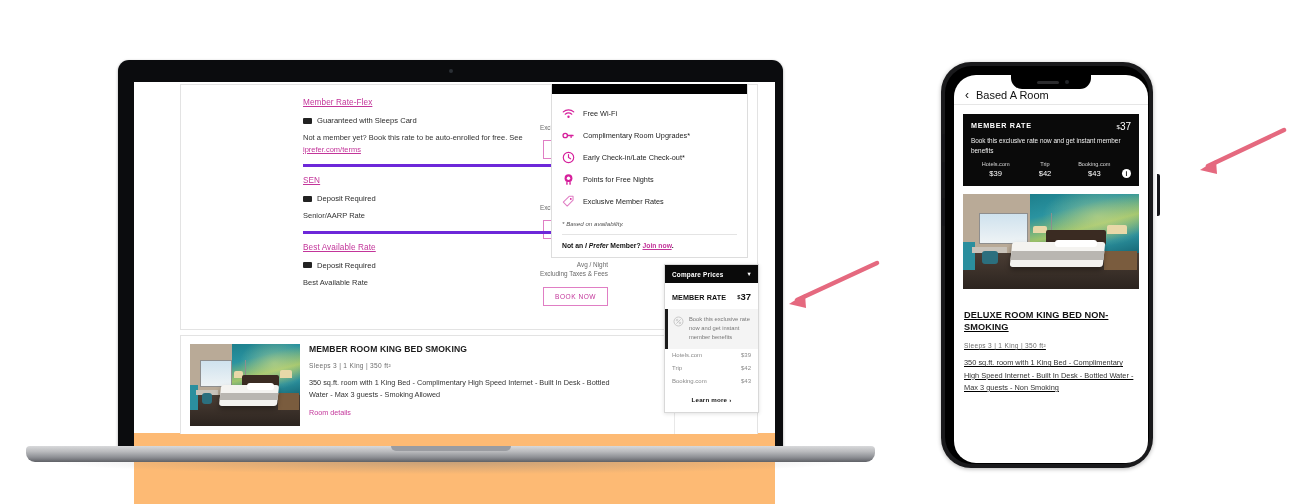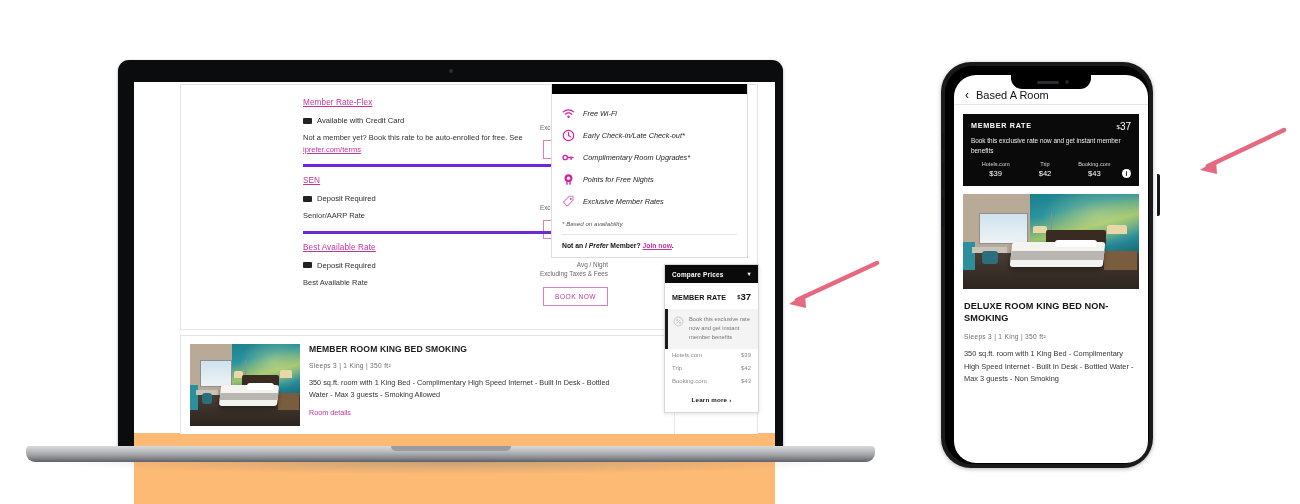--- a/index.html
+++ b/index.html
@@ -58,21 +58,21 @@
   .rdet{margin-top:8px;font-size:7.2px;color:#c3359a;}
   .roomcard-divider{position:absolute;right:82px;top:0;bottom:0;width:1px;background:#e8e8e8;}
 
   
   #benefits{position:absolute;left:417px;top:2px;width:195px;background:#fff;
             border:1px solid #ddd;border-top:none;}
   .bhead{height:10px;background:#000;}
   .blist{padding:8px 10px 4px 10px;}
   .brow{display:flex;align-items:center;gap:8px;padding:4.5px 0;}
   .bico{width:13px;height:13px;flex:none;display:block;}
-  .btxt{font-size:7.3px;color:#1d1d1d;font-style:italic;}
+  .btxt{font-size:7.3px;color:#1d1d1d;}
   .bnote{padding:4px 10px 7px;font-size:6.2px;color:#555;font-style:italic;}
   .bdiv{height:1px;background:#e4e4e4;margin:0 10px;}
   .bjoin{padding:7px 10px 8px;font-size:6.8px;color:#111;font-weight:bold;}
   .bjoin em{font-style:italic;}
   .bjoin a{color:#c3359a;text-decoration:underline;font-weight:bold;}
 
   
   #compare{position:absolute;left:530px;top:182px;width:93px;background:#fff;
            border:1px solid #d8d8d8;box-shadow:0 1px 4px rgba(0,0,0,.12);}
   .cphead{background:#0a0a0a;color:#fff;font-size:6.4px;font-weight:bold;
@@ -120,21 +120,21 @@
   .mrprice small{font-size:6px;vertical-align:1.5px;}
   .mrsub{font-size:6.4px;line-height:1.5;margin-top:4px;color:#f0f0f0;max-width:150px;}
   .mrota{display:flex;justify-content:space-between;align-items:flex-end;margin-top:6px;}
   .mrcell{text-align:center;flex:1;}
   .mrcell .n{font-size:5.6px;color:#d6d6d6;}
   .mrcell .v{font-size:7.6px;margin-top:2px;}
   .infoico{width:9px;height:9px;border-radius:50%;background:#fff;color:#0a0a0a;
            font-size:6.5px;font-weight:bold;line-height:9px;text-align:center;flex:none;margin-left:3px;}
 
   .pimgwrap{margin:8px 9px 0;height:95px;overflow:hidden;}
-  .ptxt{padding:12px 10px 0;}
+  .ptxt{padding:21px 10px 0;text-decoration:underline;}
   .ptitle{font-size:9.2px;font-weight:bold;color:#141414;line-height:1.3;letter-spacing:.1px;}
   .pmeta{margin-top:8px;font-size:6.6px;color:#6e6e6e;letter-spacing:.3px;}
   .pbodytxt{margin-top:8px;font-size:7.4px;color:#333;line-height:1.68;}
 
   
   .photo{position:relative;width:100%;height:100%;background:#2e2a26;overflow:hidden;}
   .ph-wall{position:absolute;left:38%;top:0;width:62%;height:62%;
       background:linear-gradient(165deg,#1d7f8c 0%,#2a93a0 28%,#9fc46a 55%,#2a8e9b 78%,#176876 100%);}
   .ph-wall2{position:absolute;left:38%;top:0;width:62%;height:62%;
       background:radial-gradient(ellipse at 62% 38%,rgba(205,220,140,.55),rgba(0,0,0,0) 58%);}
@@ -175,21 +175,21 @@
           <span>Air Conditioning</span>
         </div>
 
         <div class="card" id="rateCard">
           <div class="rlist">
 
             <div class="rrow">
               <div class="rname">Member Rate-Flex</div>
               <div class="rfeat">
                 <span class="ccico"></span>
-                <span>Available with Credit Card</span>
+                <span>Guaranteed with Sleeps Card</span>
               </div>
               <div class="rdesc">
                 <span>Not a member yet? Book this rate to be auto-enrolled for free. See </span><a href="#">iprefer.com/terms</a>
               </div>
               <div class="priceCol" style="right:0;top:9px;">
                 <div class="pbig">$37</div>
                 <div class="psub">
                   <div>Avg / Night</div>
                   <div>Excluding Taxes &amp; Fees</div>
                 </div>
@@ -274,32 +274,32 @@
             <div class="brow">
               <svg class="bico" viewBox="0 0 20 20">
                 <path d="M2 7.5a12 12 0 0116 0" stroke="#d6219c" stroke-width="2" fill="none" stroke-linecap="round"></path>
                 <path d="M5 11a8 8 0 0110 0" stroke="#d6219c" stroke-width="2" fill="none" stroke-linecap="round"></path>
                 <circle cx="10" cy="15" r="1.8" fill="#d6219c"></circle>
               </svg>
               <span class="btxt">Free Wi-Fi</span>
             </div>
             <div class="brow">
               <svg class="bico" viewBox="0 0 20 20">
-                <circle cx="10" cy="10" r="8" stroke="#d6219c" stroke-width="1.8" fill="none"></circle>
-                <path d="M10 5.5V10l3.2 2" stroke="#d6219c" stroke-width="1.8" fill="none" stroke-linecap="round"></path>
-              </svg>
-              <span class="btxt">Early Check-in/Late Check-out*</span>
-            </div>
-            <div class="brow">
-              <svg class="bico" viewBox="0 0 20 20">
                 <circle cx="5" cy="10" r="3.4" stroke="#d6219c" stroke-width="2" fill="none"></circle>
                 <path d="M8.4 10H17" stroke="#d6219c" stroke-width="2" stroke-linecap="round"></path>
                 <path d="M14 10v3" stroke="#d6219c" stroke-width="2" stroke-linecap="round"></path>
               </svg>
               <span class="btxt">Complimentary Room Upgrades*</span>
+            </div>
+            <div class="brow">
+              <svg class="bico" viewBox="0 0 20 20">
+                <circle cx="10" cy="10" r="8" stroke="#d6219c" stroke-width="1.8" fill="none"></circle>
+                <path d="M10 5.5V10l3.2 2" stroke="#d6219c" stroke-width="1.8" fill="none" stroke-linecap="round"></path>
+              </svg>
+              <span class="btxt">Early Check-in/Late Check-out*</span>
             </div>
             <div class="brow">
               <svg class="bico" viewBox="0 0 20 20">
                 <circle cx="10" cy="8" r="6" fill="#d6219c"></circle>
                 <circle cx="10" cy="8" r="2.6" fill="#fff"></circle>
                 <rect x="6.5" y="14" width="2.2" height="4" fill="#d6219c"></rect>
                 <rect x="11.3" y="14" width="2.2" height="4" fill="#d6219c"></rect>
               </svg>
               <span class="btxt">Points for Free Nights</span>
             </div>

